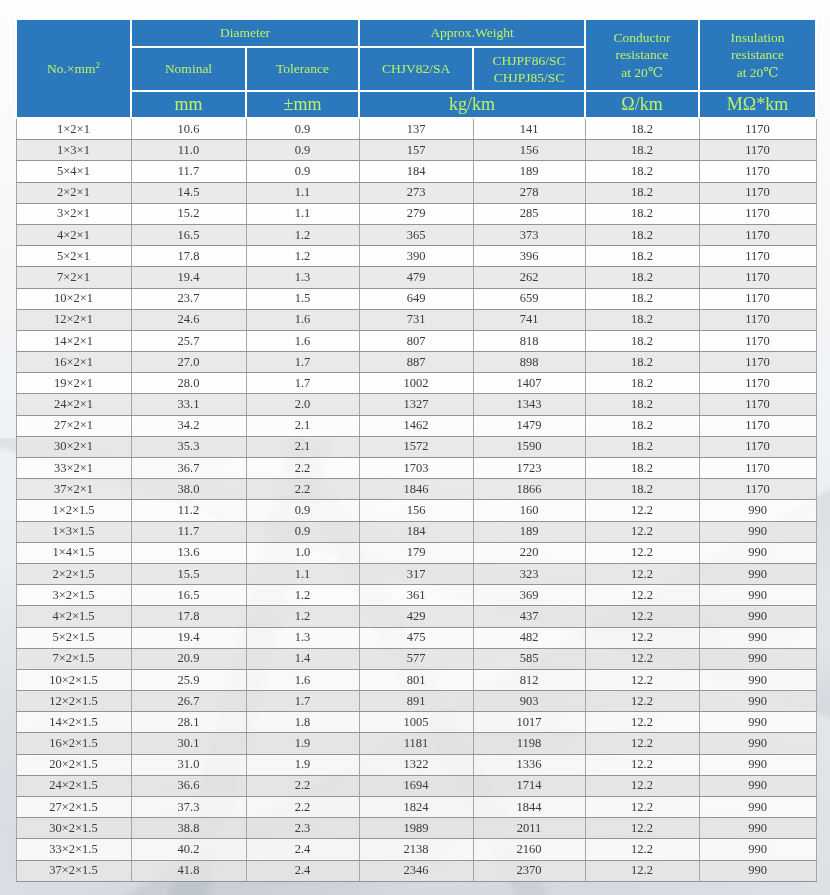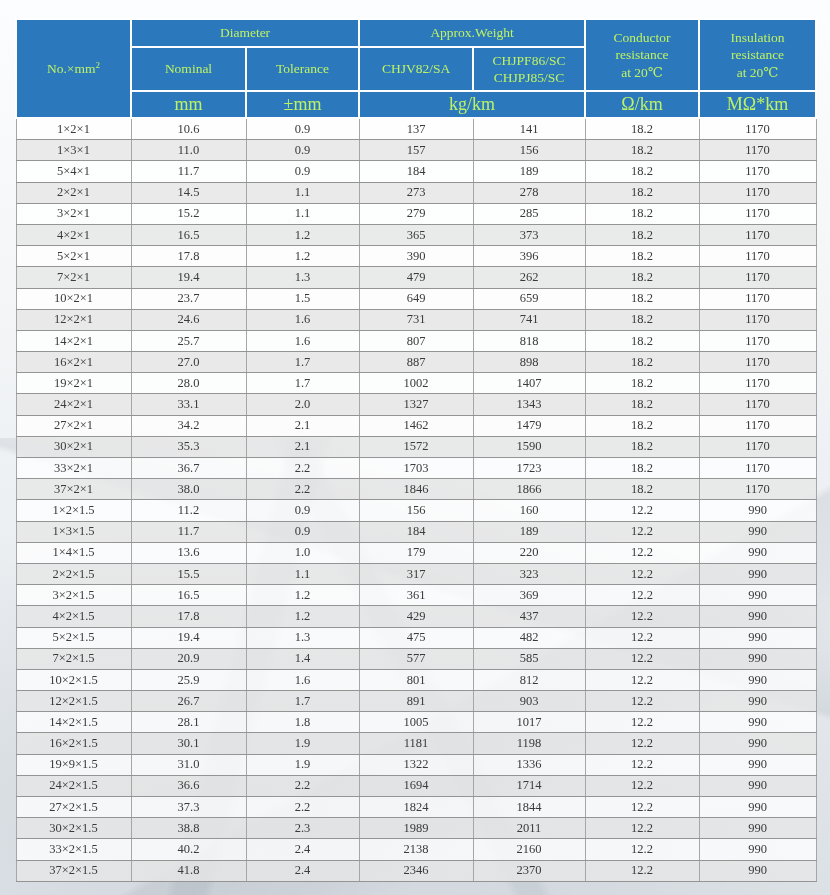--- a/index.html
+++ b/index.html
@@ -370,21 +370,21 @@
         <tr>
           <td>16×2×1.5</td>
           <td>30.1</td>
           <td>1.9</td>
           <td>1181</td>
           <td>1198</td>
           <td>12.2</td>
           <td>990</td>
         </tr>
         <tr>
-          <td>19×9×1.5</td>
+          <td>20×2×1.5</td>
           <td>31.0</td>
           <td>1.9</td>
           <td>1322</td>
           <td>1336</td>
           <td>12.2</td>
           <td>990</td>
         </tr>
         <tr>
           <td>24×2×1.5</td>
           <td>36.6</td>

